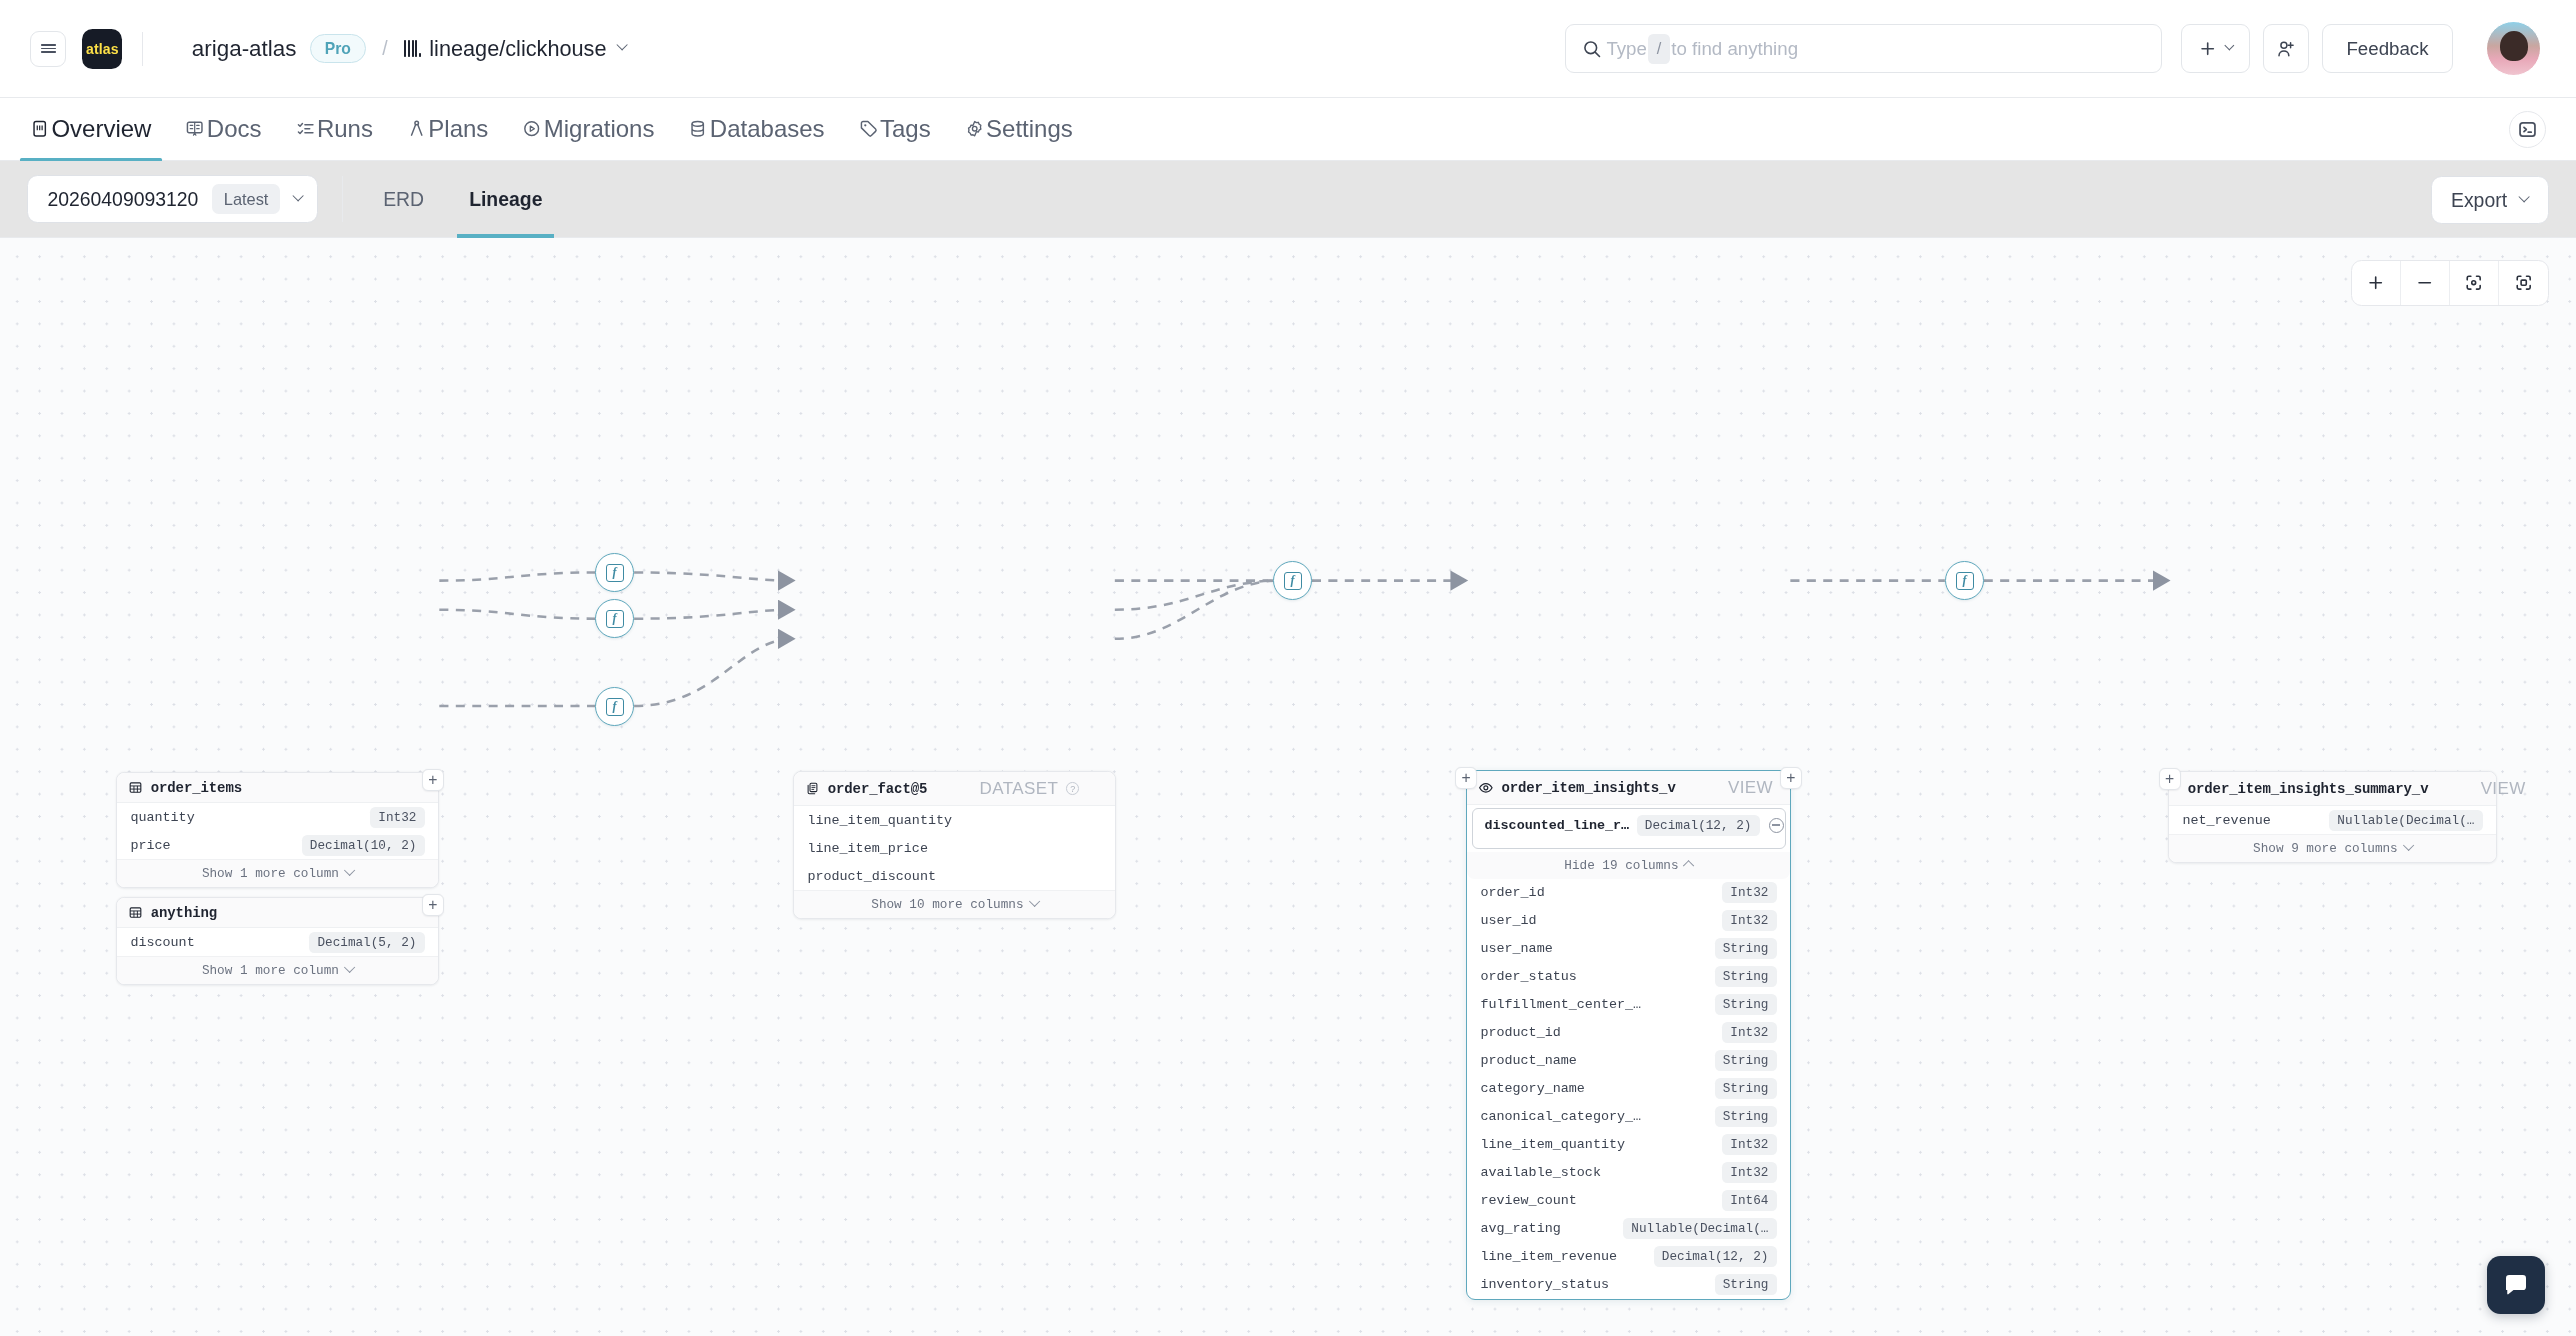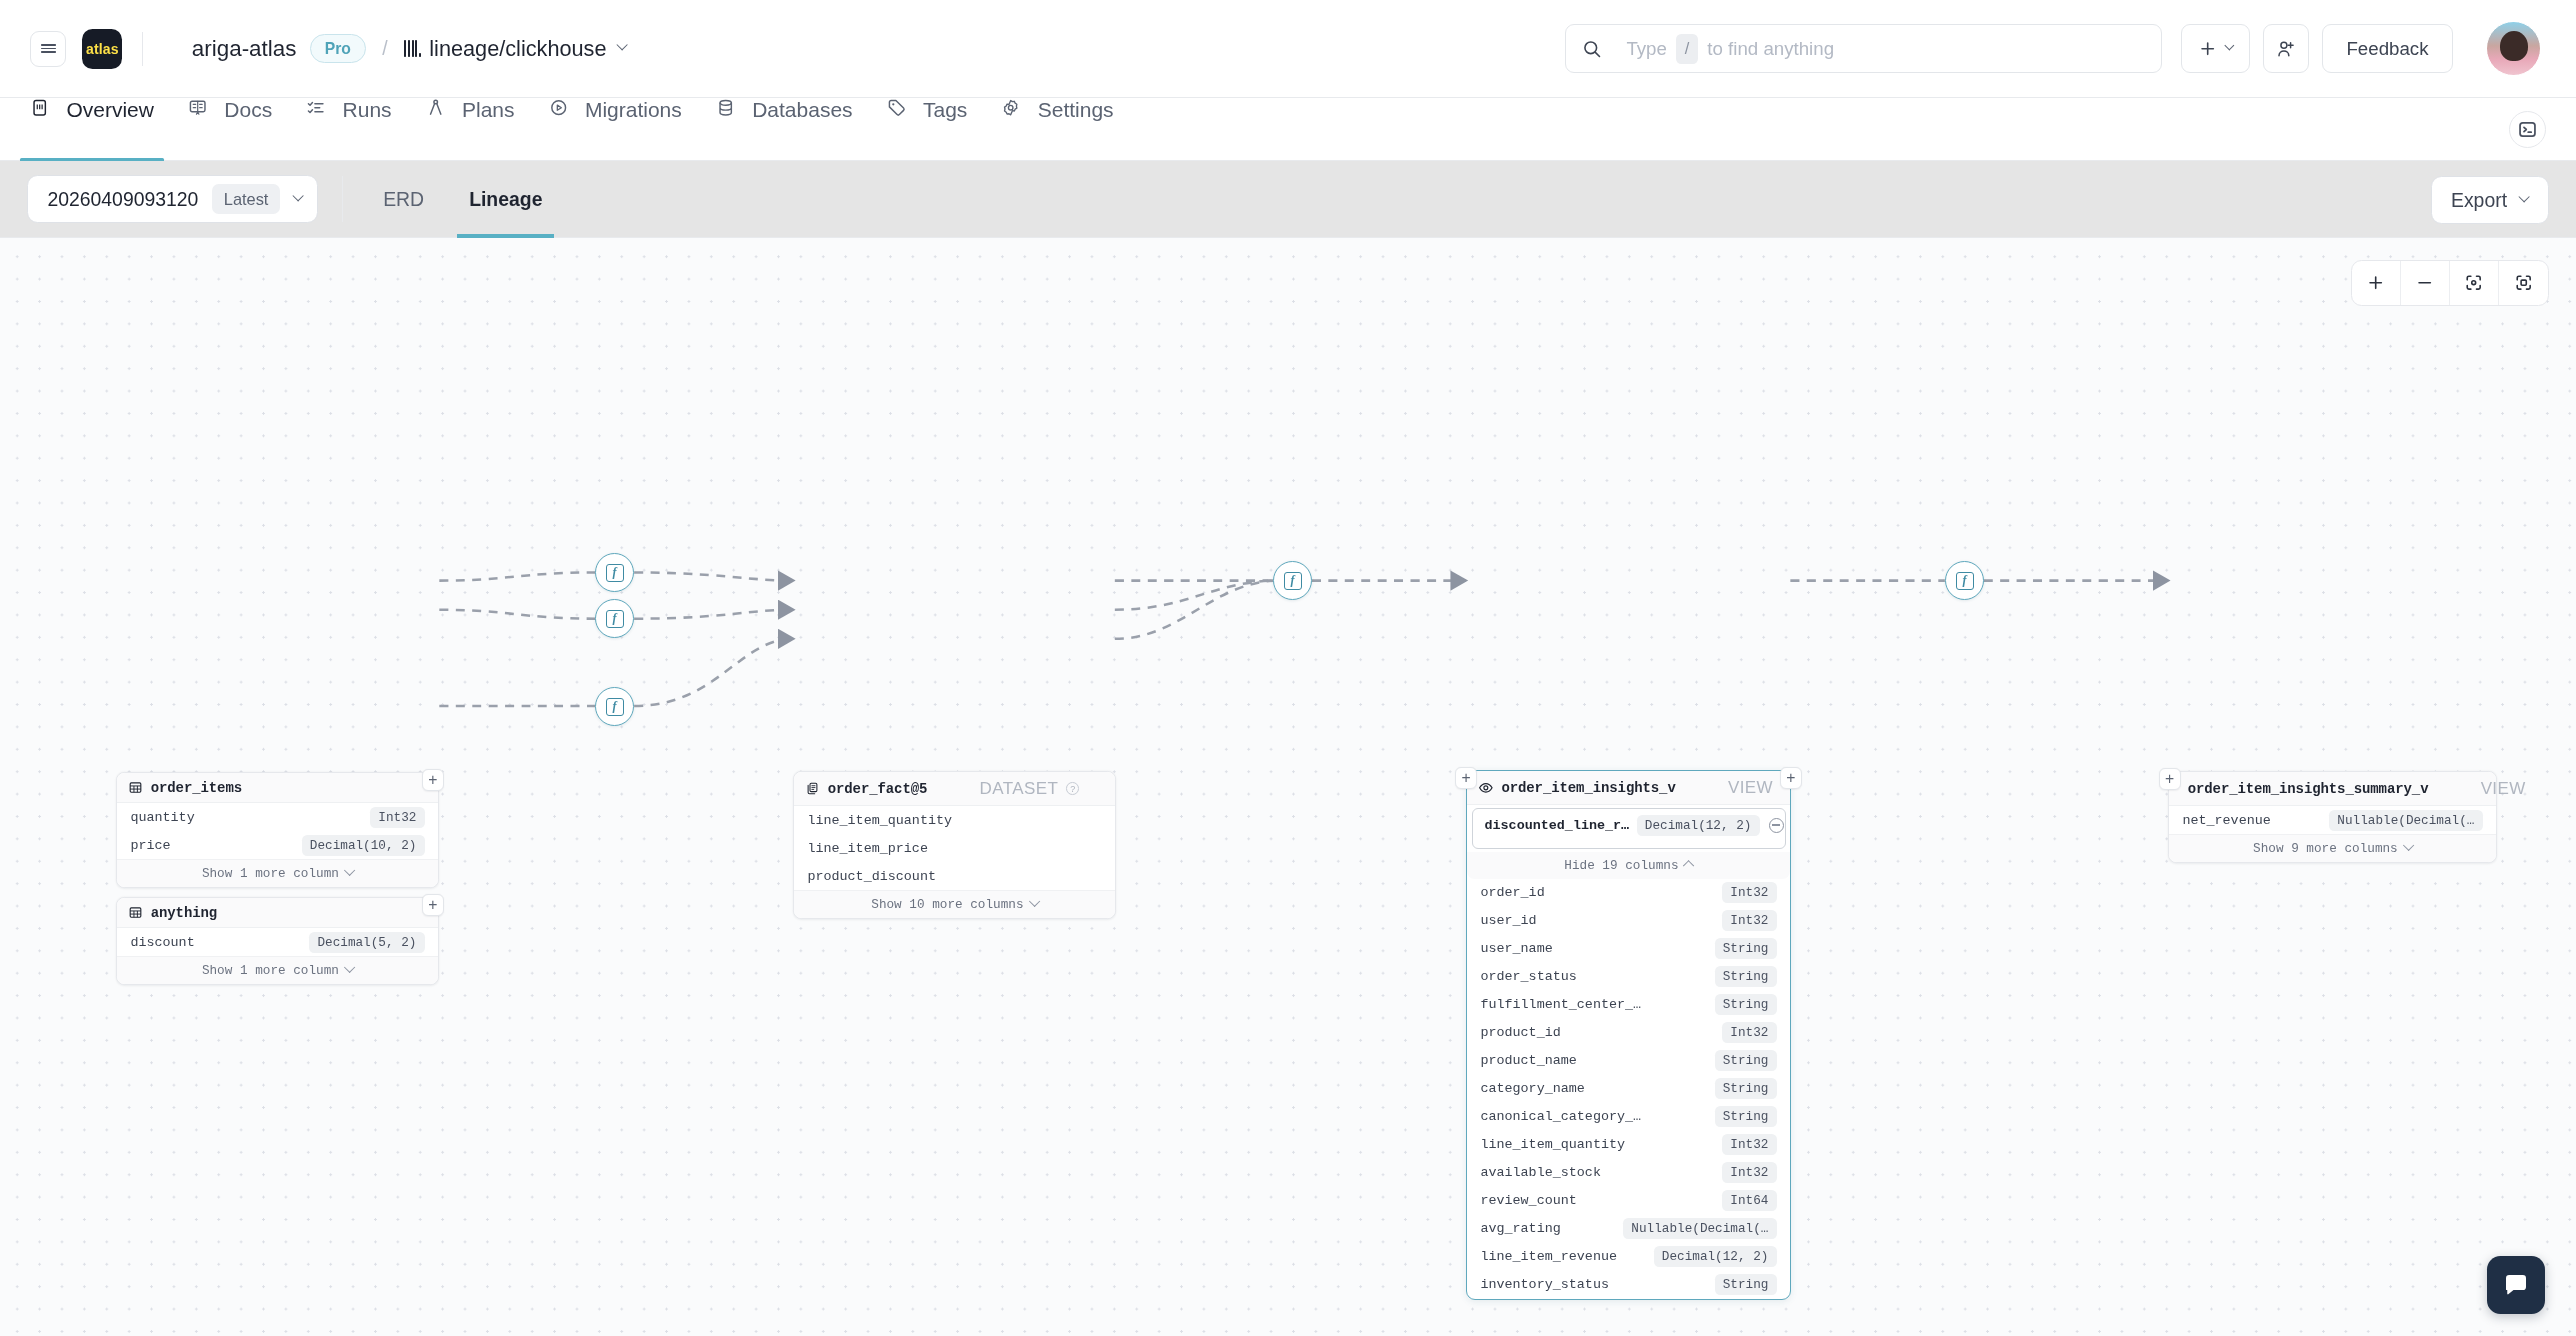--- a/index.html
+++ b/index.html
@@ -46,21 +46,21 @@
   .proj-icon i:nth-child(5) { height: 3.7px; }
   .proj-name { font-size: 21.7px; color: #1f2430; cursor: pointer; }
   .chev { display: inline-block; width: 8.2px; height: 8.2px; border-right: 1.6px solid #5b6372; border-bottom: 1.6px solid #5b6372; transform: rotate(45deg) translate(-2.2px,-2.2px); }
   .chev.sm { width: 6.7px; height: 6.7px; border-width: 1.5px; }
 
   #search-box {
     position: absolute; left: 1565px; top: 24px; width: 597px; height: 49px;
     border: 0.7px solid #e3e6ea; border-radius: 9px; background: #fff;
     display: flex; align-items: center; padding: 0 16.4px; cursor: text;
   }
-  #search-box .ph { color: #b3b9c4; font-size: 18.7px; margin-left: 24px; display: flex; align-items: center; gap: 9px;}
+  #search-box .ph { color: #b3b9c4; font-size: 18.7px; margin-left: 4px; display: flex; align-items: center; gap: 1px;}
   .slash-key { display: inline-flex; align-items: center; justify-content: center;
     width: 22.4px; height: 30px; border-radius: 5.2px; background: #eceef1; color: #8d94a1; font-size: 16.4px;}
 
   .hdr-btn {
     position: absolute; height: 49px; border: 0.7px solid #e3e6ea; border-radius: 9px; background: #fff;
     display: flex; align-items: center; justify-content: center; cursor: pointer;
     color: #3d4452; font-size: 18.7px;
   }
   #btn-add { left: 2181px; top: 24px; width: 69px; gap: 9px; }
   #btn-invite { left: 2263px; top: 24px; width: 46px; }
@@ -71,22 +71,22 @@
     border: 1.5px solid #fff; cursor: pointer; overflow: hidden;
   }
   #avatar::after { content:""; position:absolute; left:13.4px; top:9px; width:28px; height:30px; border-radius:50% 50% 45% 45%; background:#3b2b28; }
 
   
   #nav-row {
     position: absolute; left: 0; top: 98px; width: 2576px; height: 63px;
     background: #fff; border-bottom: 0.7px solid #e8eaed; display: flex; align-items: center;
   }
   .nav-item {
-    display: flex; align-items: flex-start; gap: 17px; margin-right: 34px;
-    font-size: 21px; color: #5b6372; height: 63px; cursor: pointer; position: relative;
+    display: flex; align-items: center; gap: 2px; margin-right: 34px;
+    font-size: 24px; color: #5b6372; height: 63px; cursor: pointer; position: relative;
   }
   .nav-item:first-child { margin-left: 30px; }
   .nav-item.active { color: #1f2430; }
   .nav-item.active::after { content:""; position:absolute; left:-10.5px; right:-10.5px; bottom:0; height:3px; background:#58b0c4; border-radius:1.5px 1.5px 0 0; }
   .nav-ic { width: 19.4px; height: 19.4px; display: inline-block; }
   #nav-right-btn {
     position: absolute; right: 30px; top: 13.4px; width: 37px; height: 37px; border-radius: 50%;
     border: 0.7px solid #e6e8ec; background: #fff; display: flex; align-items: center; justify-content: center; cursor: pointer;
   }
 

